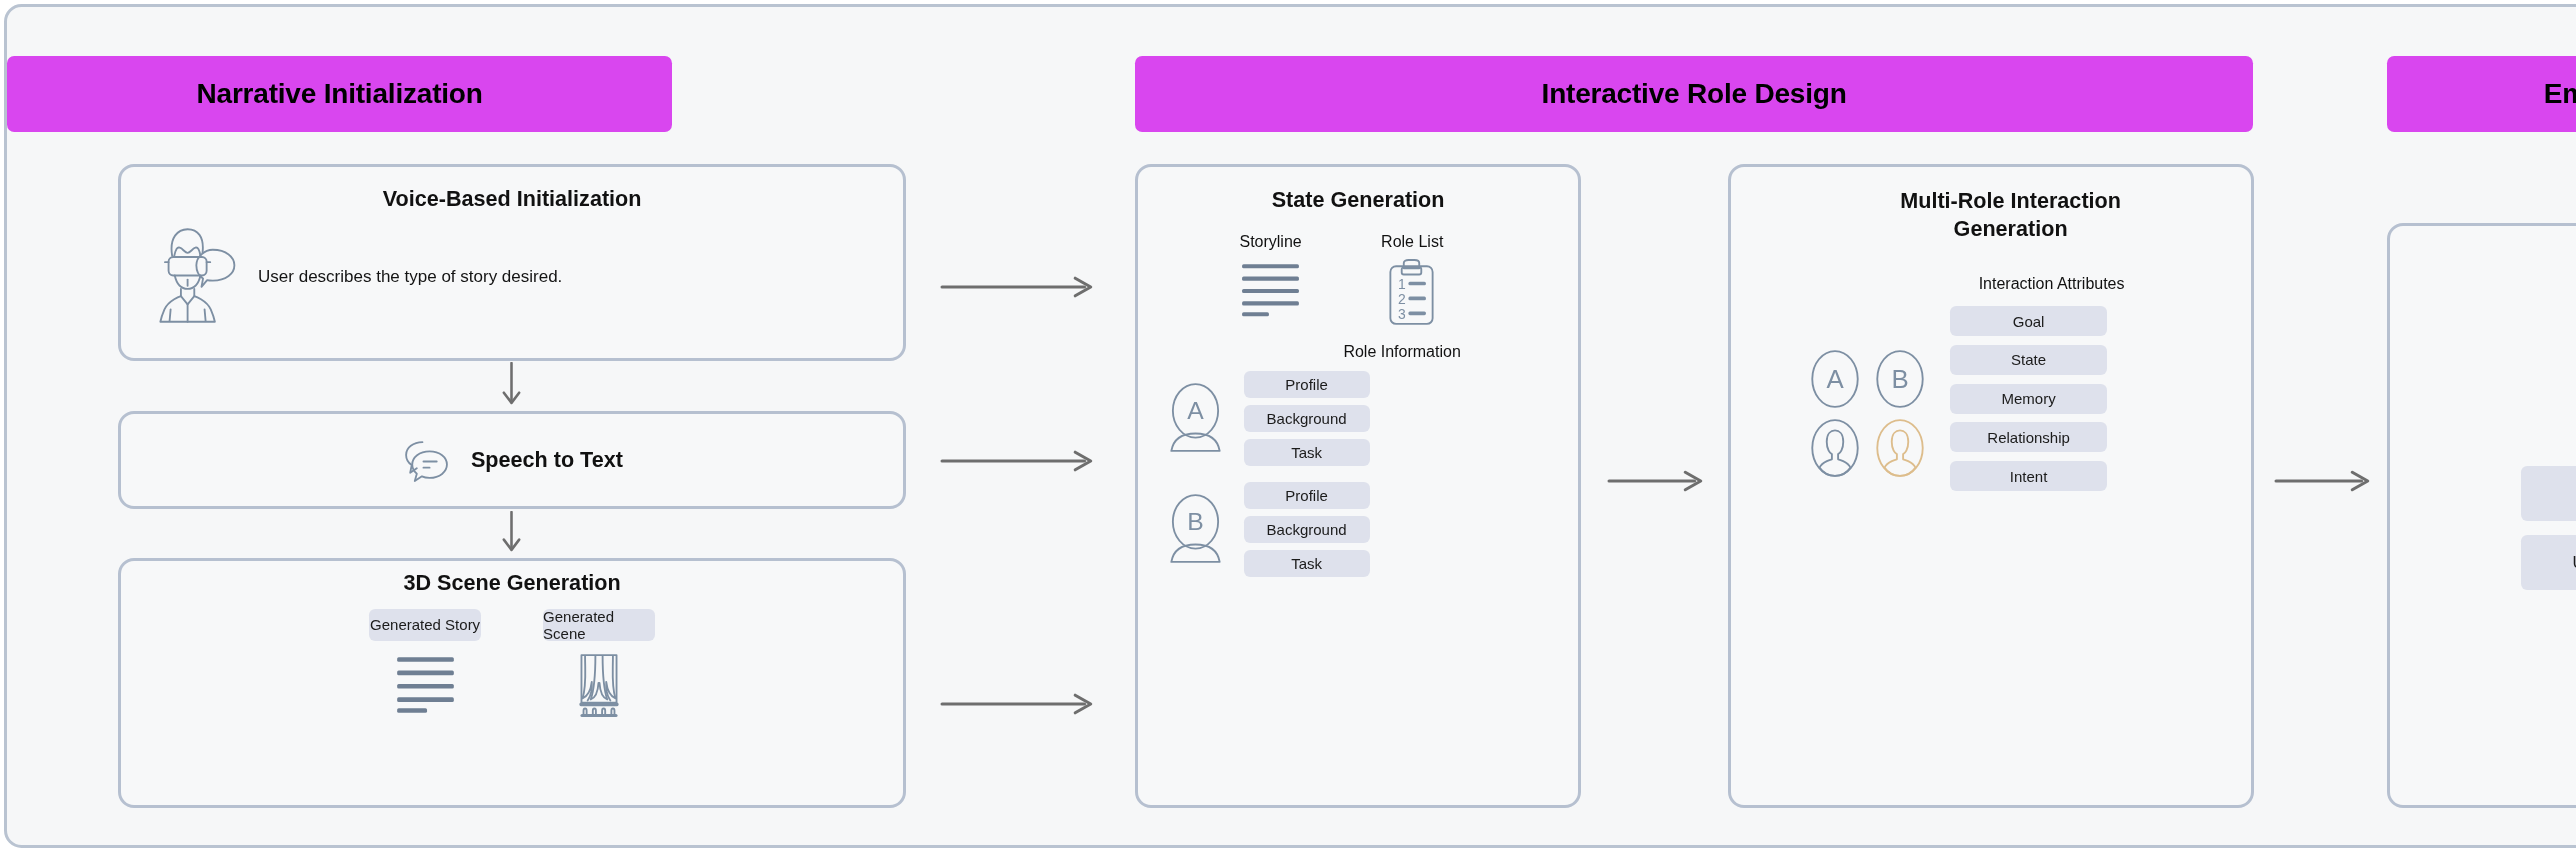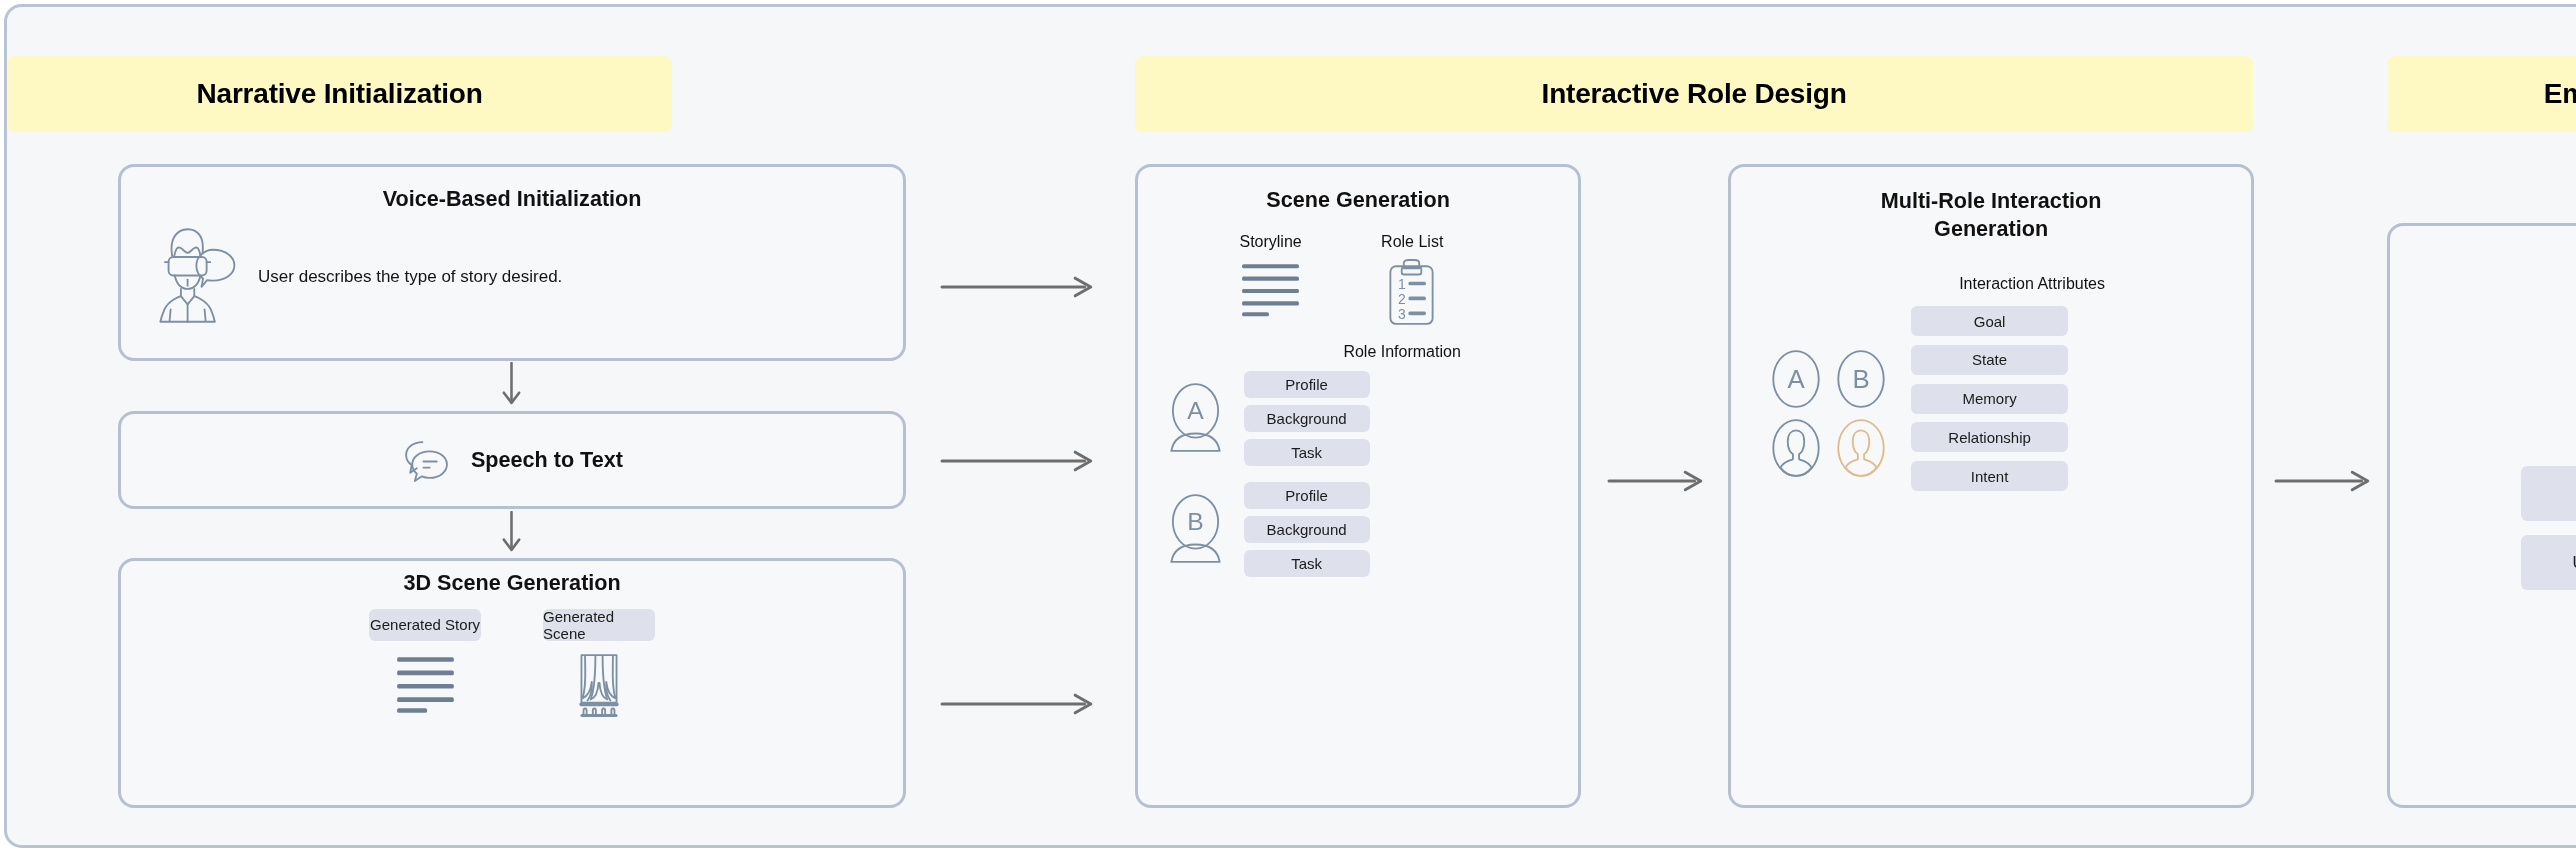--- a/index.html
+++ b/index.html
@@ -10,21 +10,21 @@
     overflow: hidden;
   }
   #diagram-root {
     position: absolute; left: 4.1px; top: 4.1px;
     width: 3127px; height: 844px;
     background: #f6f7f8;
     border: 3.1px solid #b9c3d1;
     border-radius: 17.5px;
   }
   .col-header {
-    background: #fef9c3;
+    background: #d946ef;
     border-radius: 7.2px;
     display: flex; align-items: center; justify-content: center;
     color: #000;
     font-weight: bold;
     font-size: 28px;
     letter-spacing: -0.2px;
   }
   .panel {
     position: absolute;
     background: #f7f8f9;
@@ -57,21 +57,21 @@
   #panel-voice   { left: 111px; top: 157px; width: 788px; height: 197px; }
   #panel-stt     { left: 111px; top: 404px; width: 788px; height: 98px; }
   #panel-3d      { left: 111px; top: 551px; width: 788px; height: 250px; }
 
   .v-arrow { position: absolute; width: 25px; }
   .v-arrow svg { display: block; }
 
   
   #hdr-interactive { position: absolute; left: 1128px; top: 49px; width: 1118px; height: 76px; }
   #panel-rolegen   { left: 1128px; top: 157px; width: 446px; height: 644px; }
-  #panel-multirole { left: 1721px; top: 157px; width: 526px; height: 644px; }
+  #panel-multirole { left: 1721px; top: 157px; width: 526px; height: 644px; padding-left: 39px; }
 
   
   #hdr-embodied { position: absolute; left: 2380px; top: 49px; width: 665px; height: 76px; }
   #panel-embodied { left: 2380px; top: 216px; width: 665px; height: 585px; }
 
   .h-arrow { position: absolute; }
   .h-arrow svg { display: block; }
 </style>
 </head>
 <body>
@@ -193,21 +193,21 @@
       <path d="M4 23 L280 23" stroke="#6e6e6e" stroke-width="6" fill="none" stroke-linecap="round"></path>
       <path d="M262 6 L292 23 L262 40" stroke="#6e6e6e" stroke-width="6" fill="none" stroke-linecap="round" stroke-linejoin="round"></path>
     </svg>
   </div>
 
   <div id="hdr-interactive" class="col-header">
     <span>Interactive Role Design</span>
   </div>
 
   <div id="panel-rolegen" class="panel">
-    <div class="panel-title" style="margin-top:18.5px;">Scene Generation</div>
+    <div class="panel-title" style="margin-top:18.5px;">State Generation</div>
 
     <div style="display:flex; justify-content:center; gap:46px; margin-top:18.5px;">
       <div style="display:flex; flex-direction:column; align-items:center; width:129px;">
         <div class="sub-label">Storyline</div>
         <span style="margin-top:11.3px;">
           <svg width="61" height="56" viewBox="0 0 118 108">
             <rect x="4" y="4" width="110" height="8" rx="3" fill="#6f7f93"></rect>
             <rect x="4" y="28" width="110" height="8" rx="3" fill="#6f7f93"></rect>
             <rect x="4" y="52" width="110" height="8" rx="3" fill="#6f7f93"></rect>
             <rect x="4" y="76" width="110" height="8" rx="3" fill="#6f7f93"></rect>

